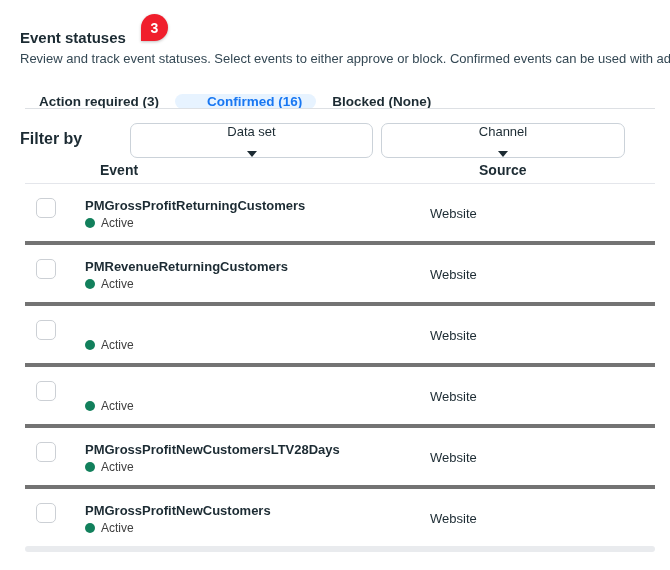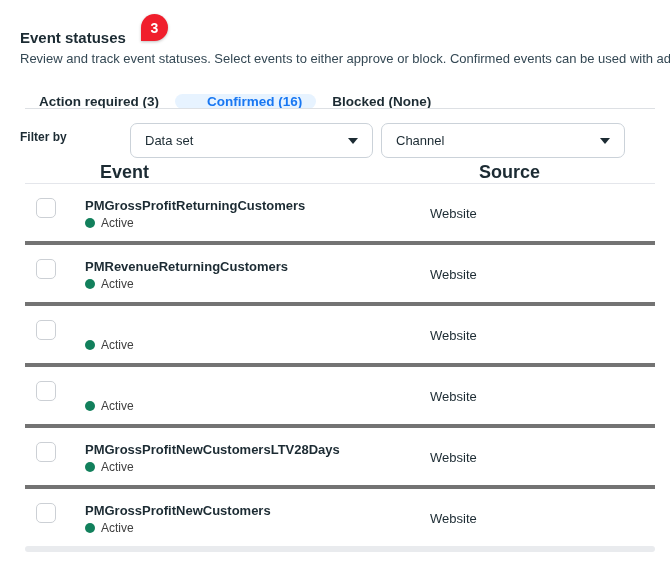--- a/index.html
+++ b/index.html
@@ -45,40 +45,40 @@
   }
   .tab + .tab { margin-left:2px; }
   .tab.active { background:#e7f3ff; color:#1877f2;padding-left:32px; }
   .tabs-divider {
     position:absolute; left:25px; top:108px; width:630px; height:1px;
     background:#dde0e4;
   }
   
   .filter-label {
     position:absolute; left:20px; top:130px;
-    font-size:12px; font-weight:700; color:#1c2b33;
+    font-size:16px; font-weight:700; color:#1c2b33;
   }
   .dropdown {
     position:absolute; top:123px; height:35px;
     border:1px solid #cbd2d9; border-radius:7px;
     background:#fff;
     display:flex; align-items:center; justify-content:space-between;
     padding:0 14px;
-    font-size:13px; color:#1c2b33; cursor:pointer;
+    font-size:13px; color:#1c2b33; cursor:pointer;flex-direction:column;
   }
   .dropdown.dd-dataset { left:130px; width:243px; }
   .dropdown.dd-channel { left:381px; width:244px; }
   .dd-caret {
     width:0; height:0;
     border-left:5px solid transparent;
     border-right:5px solid transparent;
     border-top:6px solid #1c2b33;
   }
   
-  .col-header { position:absolute; top:162px; font-size:18px; font-weight:700; color:#1c2b33;padding-left:17px; }
+  .col-header { position:absolute; top:162px; font-size:14px; font-weight:700; color:#1c2b33;padding-left:17px; }
   .col-event  { left:83px; }
   .col-source { left:418px;margin-left:44px; }
   .header-divider {
     position:absolute; left:25px; top:183px; width:630px; height:1px;
     background:#e4e6eb;
   }
   
   .rows { position:absolute; left:25px; top:184px; width:630px; }
   .event-row {
     position:relative; height:61px;

